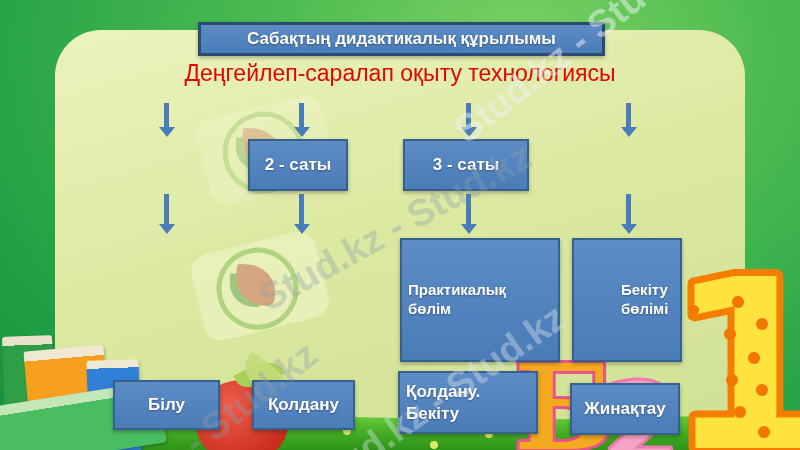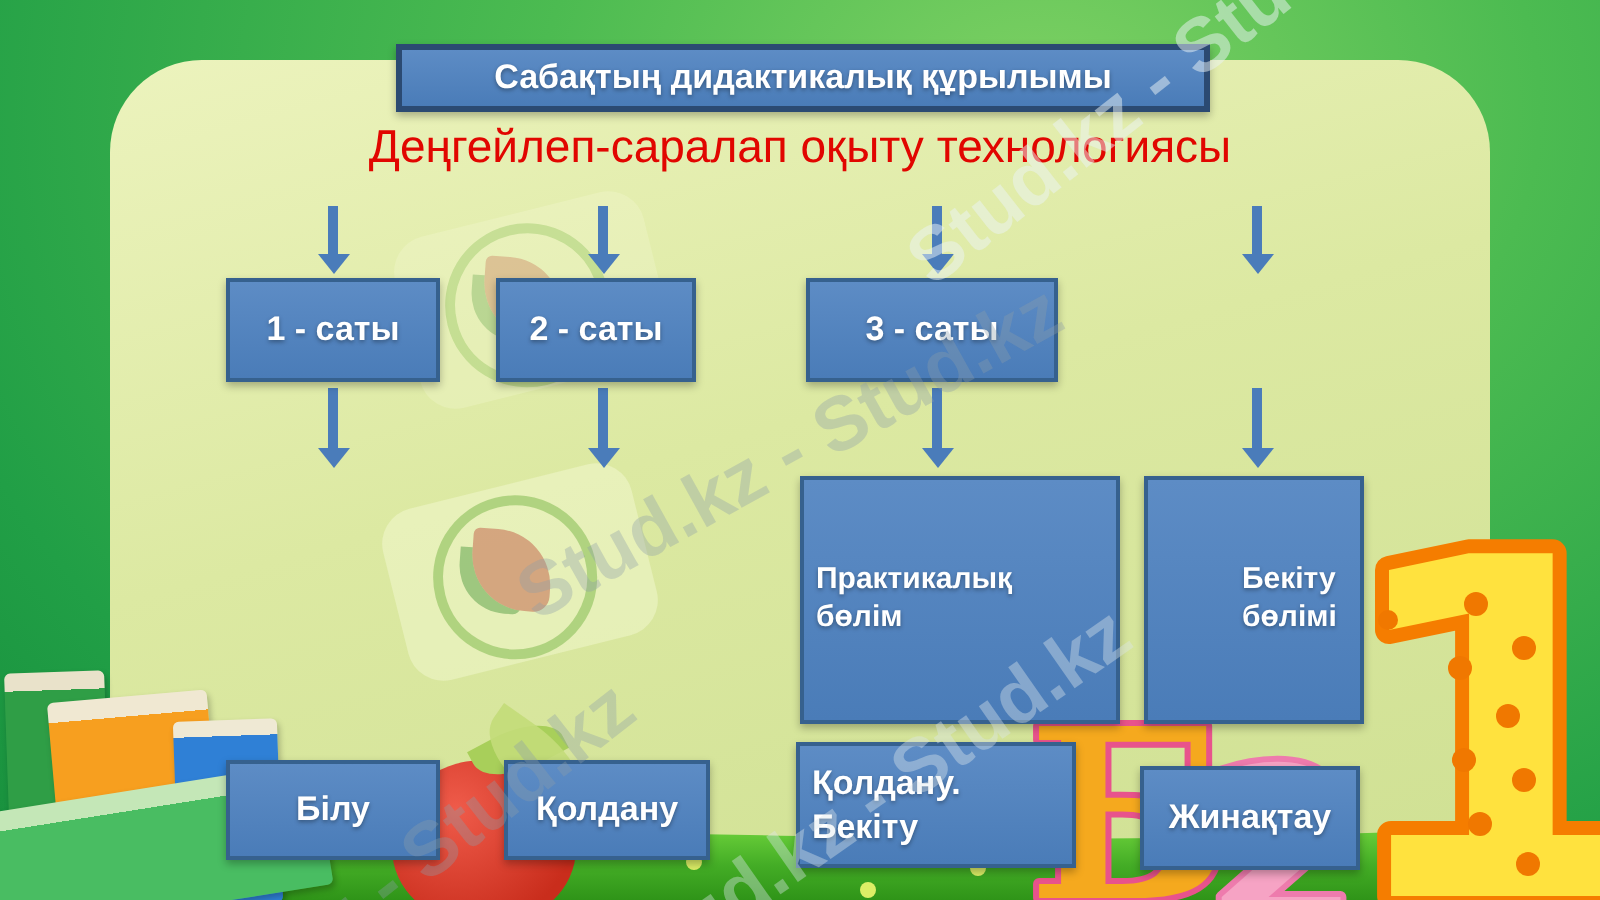--- a/index.html
+++ b/index.html
@@ -137,21 +137,20 @@
 
   <div class="arrow arA ax1"></div>
   <div class="arrow arA ax2"></div>
   <div class="arrow arA ax3"></div>
   <div class="arrow arA ax4"></div>
   <div class="arrow arB ax1"></div>
   <div class="arrow arB ax2"></div>
   <div class="arrow arB ax3"></div>
   <div class="arrow arB ax4"></div>
 
-  <div class="bx r1 c1">1 - саты</div>
   <div class="bx r1 c2">2 - саты</div>
   <div class="bx r1 c3">3 - саты</div>
 
   <div class="bx r2 c3">Практикалық бөлім</div>
   <div class="bx r2 c4">Бекіту бөлімі</div>
 
   <div class="bx r3 c1">Білу</div>
   <div class="bx r3 c2">Қолдану</div>
   <div class="bx r3 c3">Қолдану. Бекіту</div>
   <div class="bx r3 c4">Жинақтау</div>

